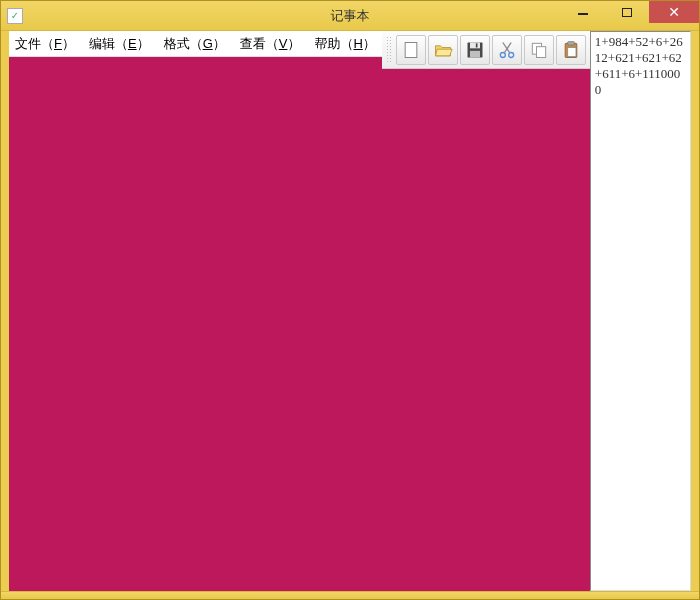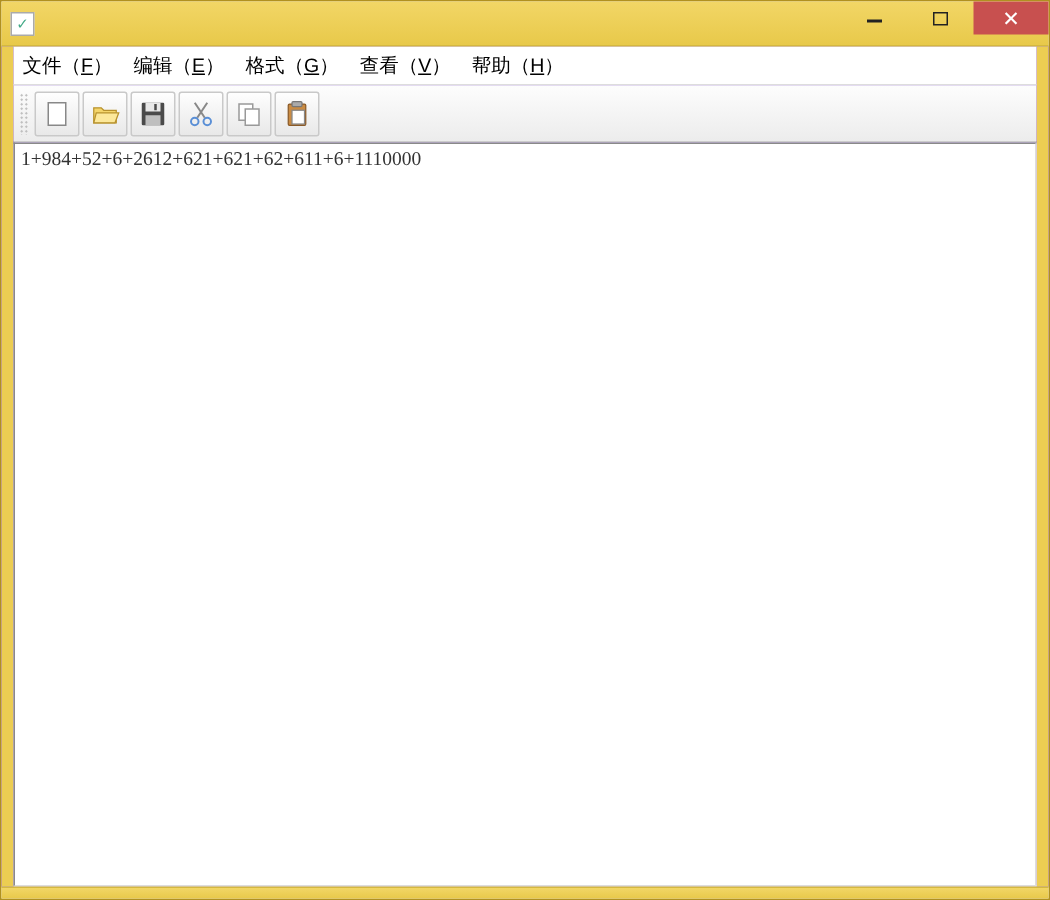--- a/index.html
+++ b/index.html
@@ -134,32 +134,33 @@
       outline: none;
     }
     .bottom-border {
       height: 8px;
       background: linear-gradient(to bottom, #f2d666, #e8c94a);
       border-top: 1px solid #d4b840;
     }
     .window-body {
       flex: 1;
       display: flex;
-      flex-direction: column;
+      flex-direction: row;
       border-left: 8px solid #eccd52;
       border-right: 8px solid #eccd52;
-      background: #6d28d9;
+      background: #be185d;
     }
   </style>
 </head>
 <body>
 
 <div class="window">
   <div class="titlebar">
     <div class="titlebar-icon">✓</div>
+    <div class="titlebar-title">记事本</div>
     <div class="window-controls">
       <div class="win-btn min">
         <div class="min-line"></div>
       </div>
       <div class="win-btn max">
         <div class="max-box"></div>
       </div>
       <div class="win-btn close">
         <span class="close-x">✕</span>
       </div>

